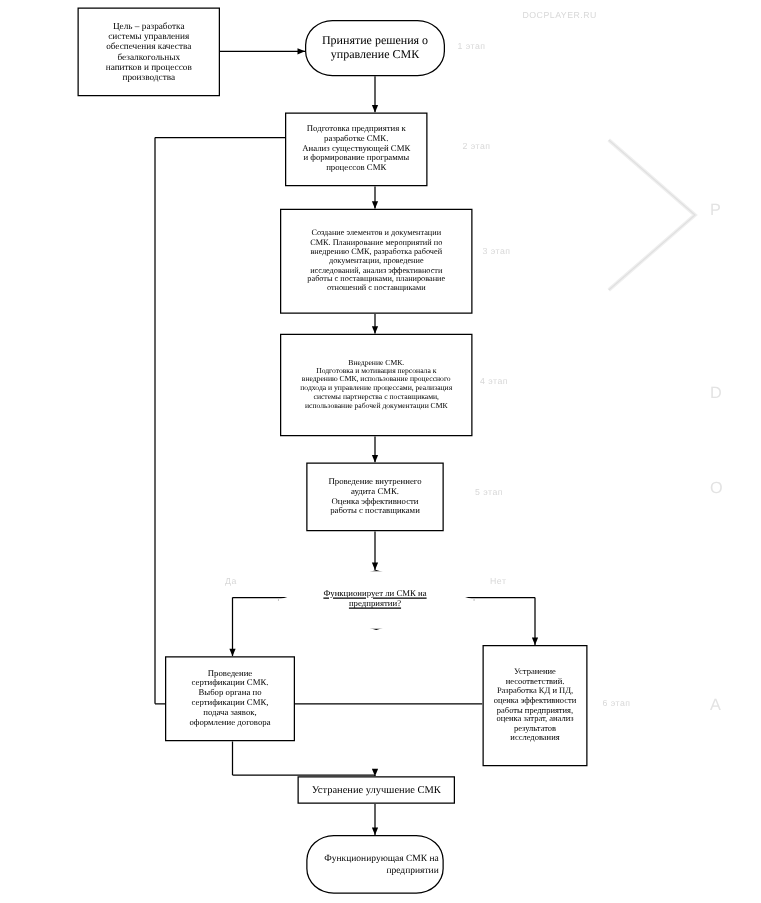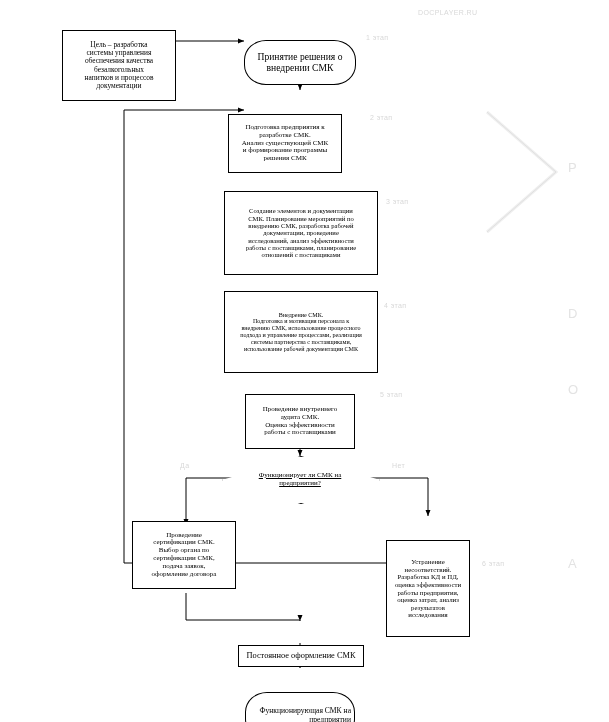--- a/index.html
+++ b/index.html
@@ -10,21 +10,20 @@
   }
   .canvas{position:absolute;left:0;top:0;width:609px;height:722px;}
   svg.wires{position:absolute;left:0;top:0;width:609px;height:722px;pointer-events:none;}
 
   .node{
     position:absolute;box-sizing:border-box;
     background:#ffffff;border:1px solid #000000;
     display:flex;flex-direction:column;align-items:center;justify-content:center;
     text-align:center;line-height:1.12;
     padding:2px 3px;
-    margin-top:24px;
   }
   .node .ttl{display:block;}
   .node .bdy{display:block;}
 
   .goal{font-size:7.4px;}
   .rounded{border-radius:22px/20px;font-size:9.6px;}
   .b-prep{font-size:7.0px;}
   .b-create{font-size:6.6px;}
   .b-impl{font-size:6.1px;}
   .b-audit{font-size:7.0px;}
@@ -100,34 +99,34 @@
     <polyline points="487,112 556,172 487,232" fill="none" stroke="#efefef" stroke-width="3"></polyline>
     <polyline points="487,112 556,172 487,232" fill="none" stroke="#e0e0e0" stroke-width="1"></polyline>
   </svg>
 
   <div class="node goal" style="left:62px;top:6px;width:114px;height:71px;">
     <span class="bdy">Цель – разработка</span>
     <span class="bdy">системы управления</span>
     <span class="bdy">обеспечения качества</span>
     <span class="bdy">безалкогольных</span>
     <span class="bdy">напитков  и процессов</span>
-    <span class="bdy">документации</span>
+    <span class="bdy">производства</span>
   </div>
 
   <div class="node rounded" style="left:244px;top:16px;width:112px;height:45px;">
     <span class="ttl">Принятие решения о</span>
-    <span class="ttl">внедрении СМК</span>
+    <span class="ttl">управление СМК</span>
   </div>
 
   <div class="node b-prep" style="left:228px;top:90px;width:114px;height:59px;">
     <span class="ttl">Подготовка предприятия к</span>
     <span class="ttl">разработке СМК.</span>
     <span class="bdy">Анализ существующей СМК</span>
     <span class="bdy">и формирование программы</span>
-    <span class="bdy">решения СМК</span>
+    <span class="bdy">процессов СМК</span>
   </div>
 
   <div class="node b-create" style="left:224px;top:167px;width:154px;height:84px;">
     <span class="ttl">Создание элементов и документации</span>
     <span class="bdy">СМК. Планирование мероприятий по</span>
     <span class="bdy">внедрению СМК, разработка рабочей</span>
     <span class="bdy">документации, проведение</span>
     <span class="bdy">исследований, анализ эффективности</span>
     <span class="bdy">работы с поставщиками, планирование</span>
     <span class="bdy">отношений с поставщиками</span>
@@ -150,42 +149,42 @@
   </div>
 
   <div class="diamond" style="left:222px;top:456px;width:156px;height:46px;">
     <div class="dshape"></div>
     <div class="dlabel">
       <span>Функционирует ли СМК на</span><br>
       <span>предприятии?</span>
     </div>
   </div>
 
-  <div class="node b-cert" style="left:132px;top:497px;width:104px;height:68px;">
+  <div class="node b-cert" style="left:132px;top:525px;width:104px;height:68px;">
     <span class="ttl">Проведение</span>
     <span class="ttl">сертификации СМК.</span>
     <span class="bdy">Выбор органа по</span>
     <span class="bdy">сертификации СМК,</span>
     <span class="bdy">подача заявок,</span>
     <span class="bdy">оформление договора</span>
   </div>
 
   <div class="node b-fix" style="left:386px;top:516px;width:84px;height:97px;">
     <span class="ttl">Устранение</span>
     <span class="ttl">несоответствий.</span>
     <span class="bdy">Разработка КД и ПД,</span>
     <span class="bdy">оценка эффективности</span>
     <span class="bdy">работы предприятия,</span>
     <span class="bdy">оценка затрат, анализ</span>
     <span class="bdy">результатов</span>
     <span class="bdy">исследования</span>
   </div>
 
   <div class="node b-improve" style="left:238px;top:621px;width:126px;height:22px;">
-    <span class="ttl">Постоянное оформление СМК</span>
+    <span class="ttl">Устранение улучшение СМК</span>
   </div>
 
   <div class="node rounded" style="left:245px;top:668px;width:110px;height:47px;font-size:7.6px;align-items:flex-end;">
     <span class="ttl">Функционирующая СМК на</span>
     <span class="ttl">предприятии</span>
   </div>
 
   <span class="faint" style="left:180px;top:462px;">Да</span>
   <span class="faint" style="left:392px;top:462px;">Нет</span>
 

